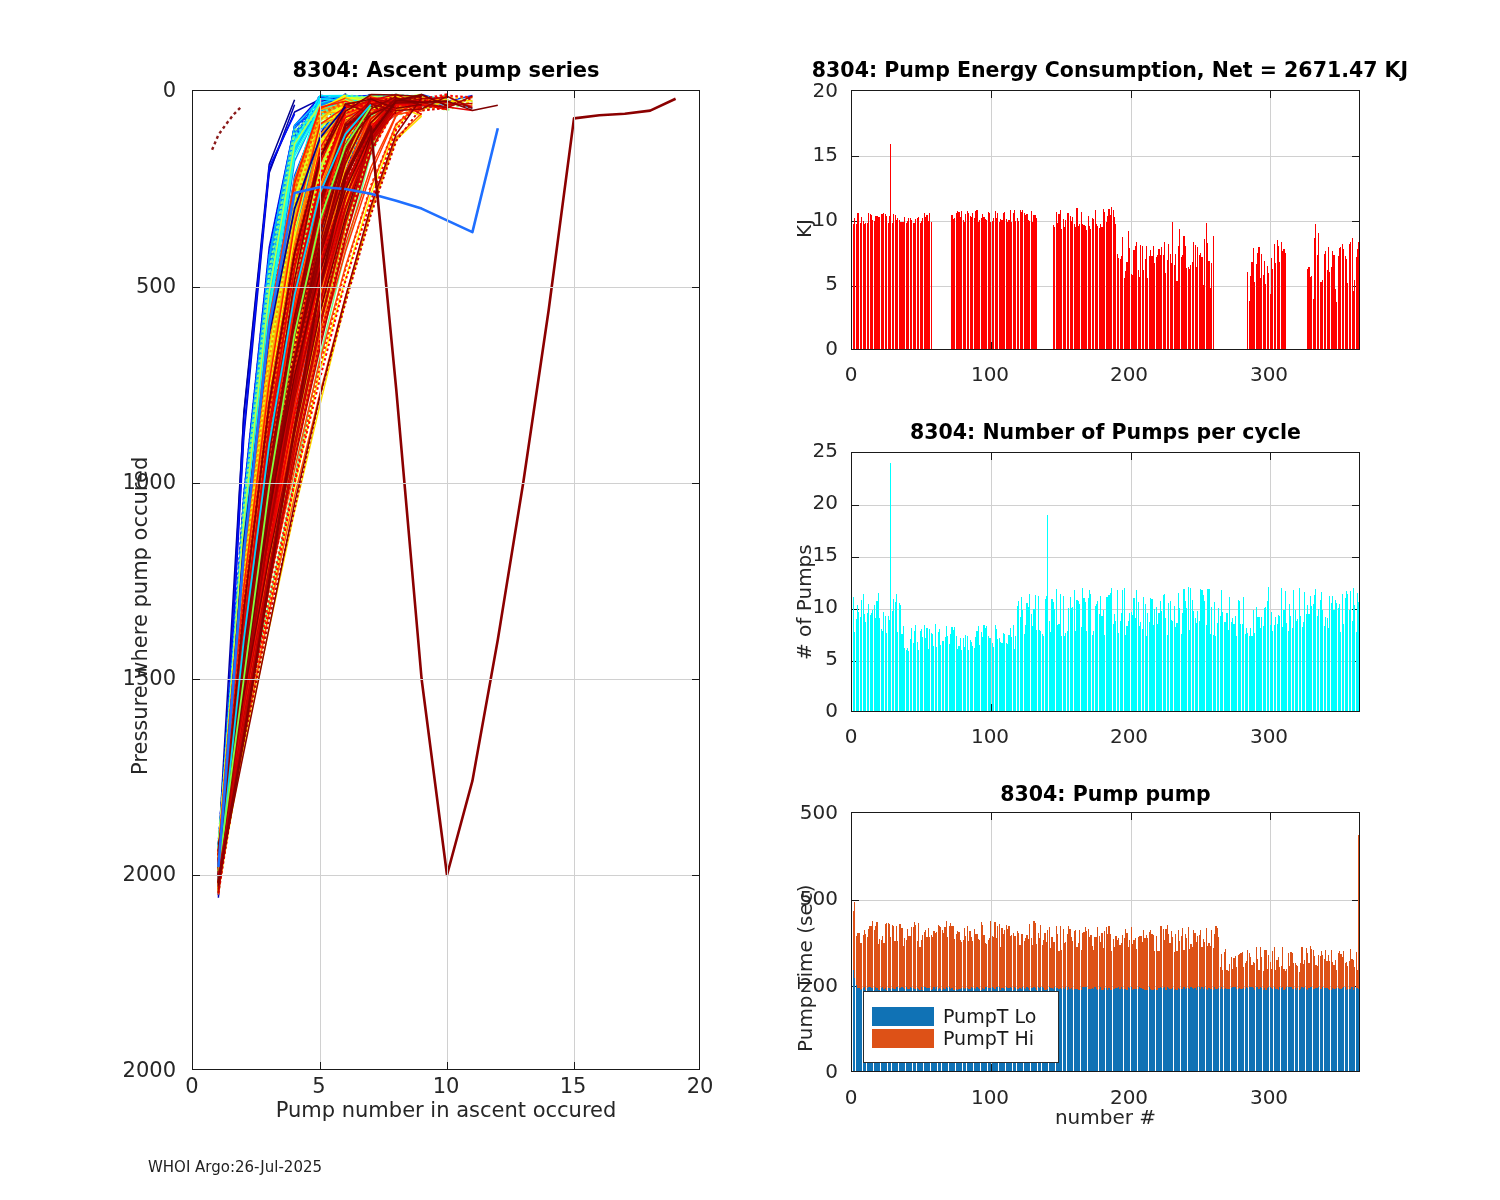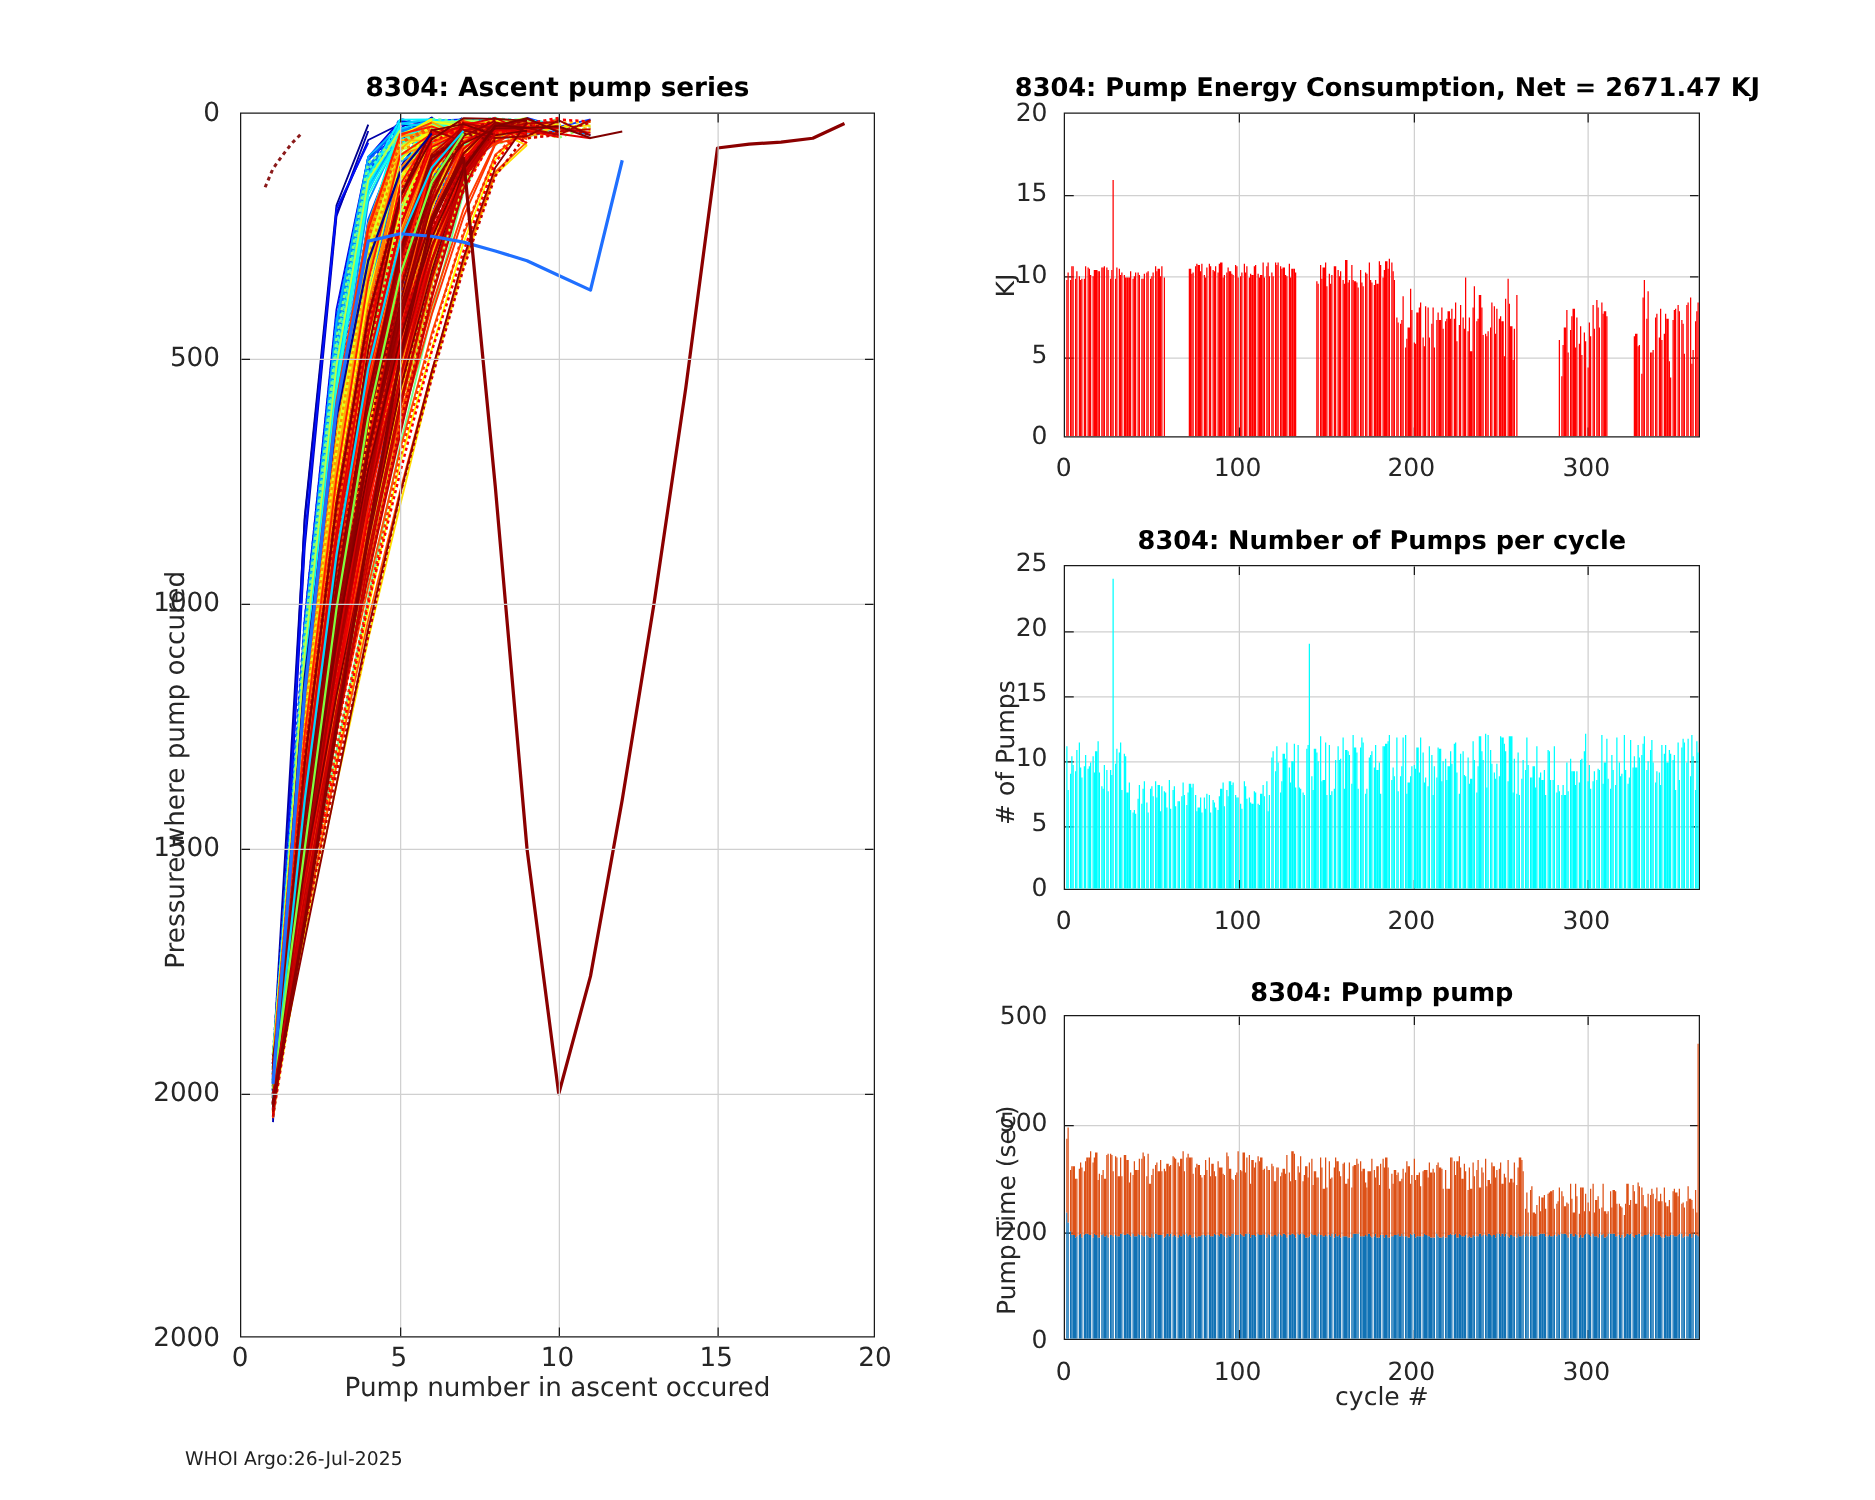--- a/index.html
+++ b/index.html
@@ -1213,21 +1213,21 @@
           <div class="bar" style="left: 506.45px; width: 1.1px; height: 109.03px; background: rgb(0, 255, 255);"></div>
         </div>
     </div>
   </div>
 
   <div class="panel">
     <div class="ptitle" style="left:851px;top:782px;width:509px;font-size:20.5px;">8304: Pump pump</div>
 
     <div class="ylab" style="left:793px;top:1052px;font-size:20px;transform:rotate(-90deg);">Pump Time (sec)</div>
 
-    <div class="xlab" style="left:851px;top:1105px;width:509px;text-align:center;font-size:20px;">cycle #</div>
+    <div class="xlab" style="left:851px;top:1105px;width:509px;text-align:center;font-size:20px;">number #</div>
 
     <div class="tick tk-y" style="left:778px;top:800px;width:60px;font-size:20px;">500</div>
     <div class="tick tk-y" style="left:778px;top:886px;width:60px;font-size:20px;">500</div>
     <div class="tick tk-y" style="left:778px;top:973px;width:60px;font-size:20px;">200</div>
     <div class="tick tk-y" style="left:778px;top:1059px;width:60px;font-size:20px;">0</div>
 
     <div class="tick tk-x" style="left:826px;top:1085px;width:50px;font-size:20px;">0</div>
     <div class="tick tk-x" style="left:965px;top:1085px;width:50px;font-size:20px;">100</div>
     <div class="tick tk-x" style="left:1104px;top:1085px;width:50px;font-size:20px;">200</div>
     <div class="tick tk-x" style="left:1244px;top:1085px;width:50px;font-size:20px;">300</div>
@@ -1974,17 +1974,27 @@
           <div class="bar" style="left: 502.23px; width: 1.2px; height: 83.59px; background: rgb(16, 114, 181); z-index: 2;"></div>
           <div class="bar" style="left: 502.23px; width: 1.2px; bottom: 83.59px; height: 20.16px; background: rgb(221, 81, 23); z-index: 3;"></div>
           <div class="bar" style="left: 503.62px; width: 1.2px; height: 83.1px; background: rgb(16, 114, 181); z-index: 2;"></div>
           <div class="bar" style="left: 503.62px; width: 1.2px; bottom: 83.1px; height: 35.61px; background: rgb(221, 81, 23); z-index: 3;"></div>
           <div class="bar" style="left: 505.01px; width: 1.2px; height: 83.45px; background: rgb(16, 114, 181); z-index: 2;"></div>
           <div class="bar" style="left: 505.01px; width: 1.2px; bottom: 83.45px; height: 18px; background: rgb(221, 81, 23); z-index: 3;"></div>
           <div class="bar" style="left: 506.4px; width: 1.2px; height: 81.67px; background: rgb(16, 114, 181); z-index: 2;"></div>
           <div class="bar" style="left: 506.4px; width: 1.2px; bottom: 81.67px; height: 154.8px; background: rgb(221, 81, 23); z-index: 3;"></div>
         </div>
 
+      <div class="legendbox" style="left:11px;top:178px;width:178px;height:60px;">
+        <div class="legrow">
+          <span class="legswatch" style="background:#1072b5;"></span>
+          <span class="legtext">PumpT Lo</span>
+        </div>
+        <div class="legrow">
+          <span class="legswatch" style="background:#dd5117;"></span>
+          <span class="legtext">PumpT Hi</span>
+        </div>
+      </div>
     </div>
   </div>
 
   <div class="footer" style="left:148px;top:1158px;">WHOI Argo:26-Jul-2025</div>
 </div>
 
 </body></html>

